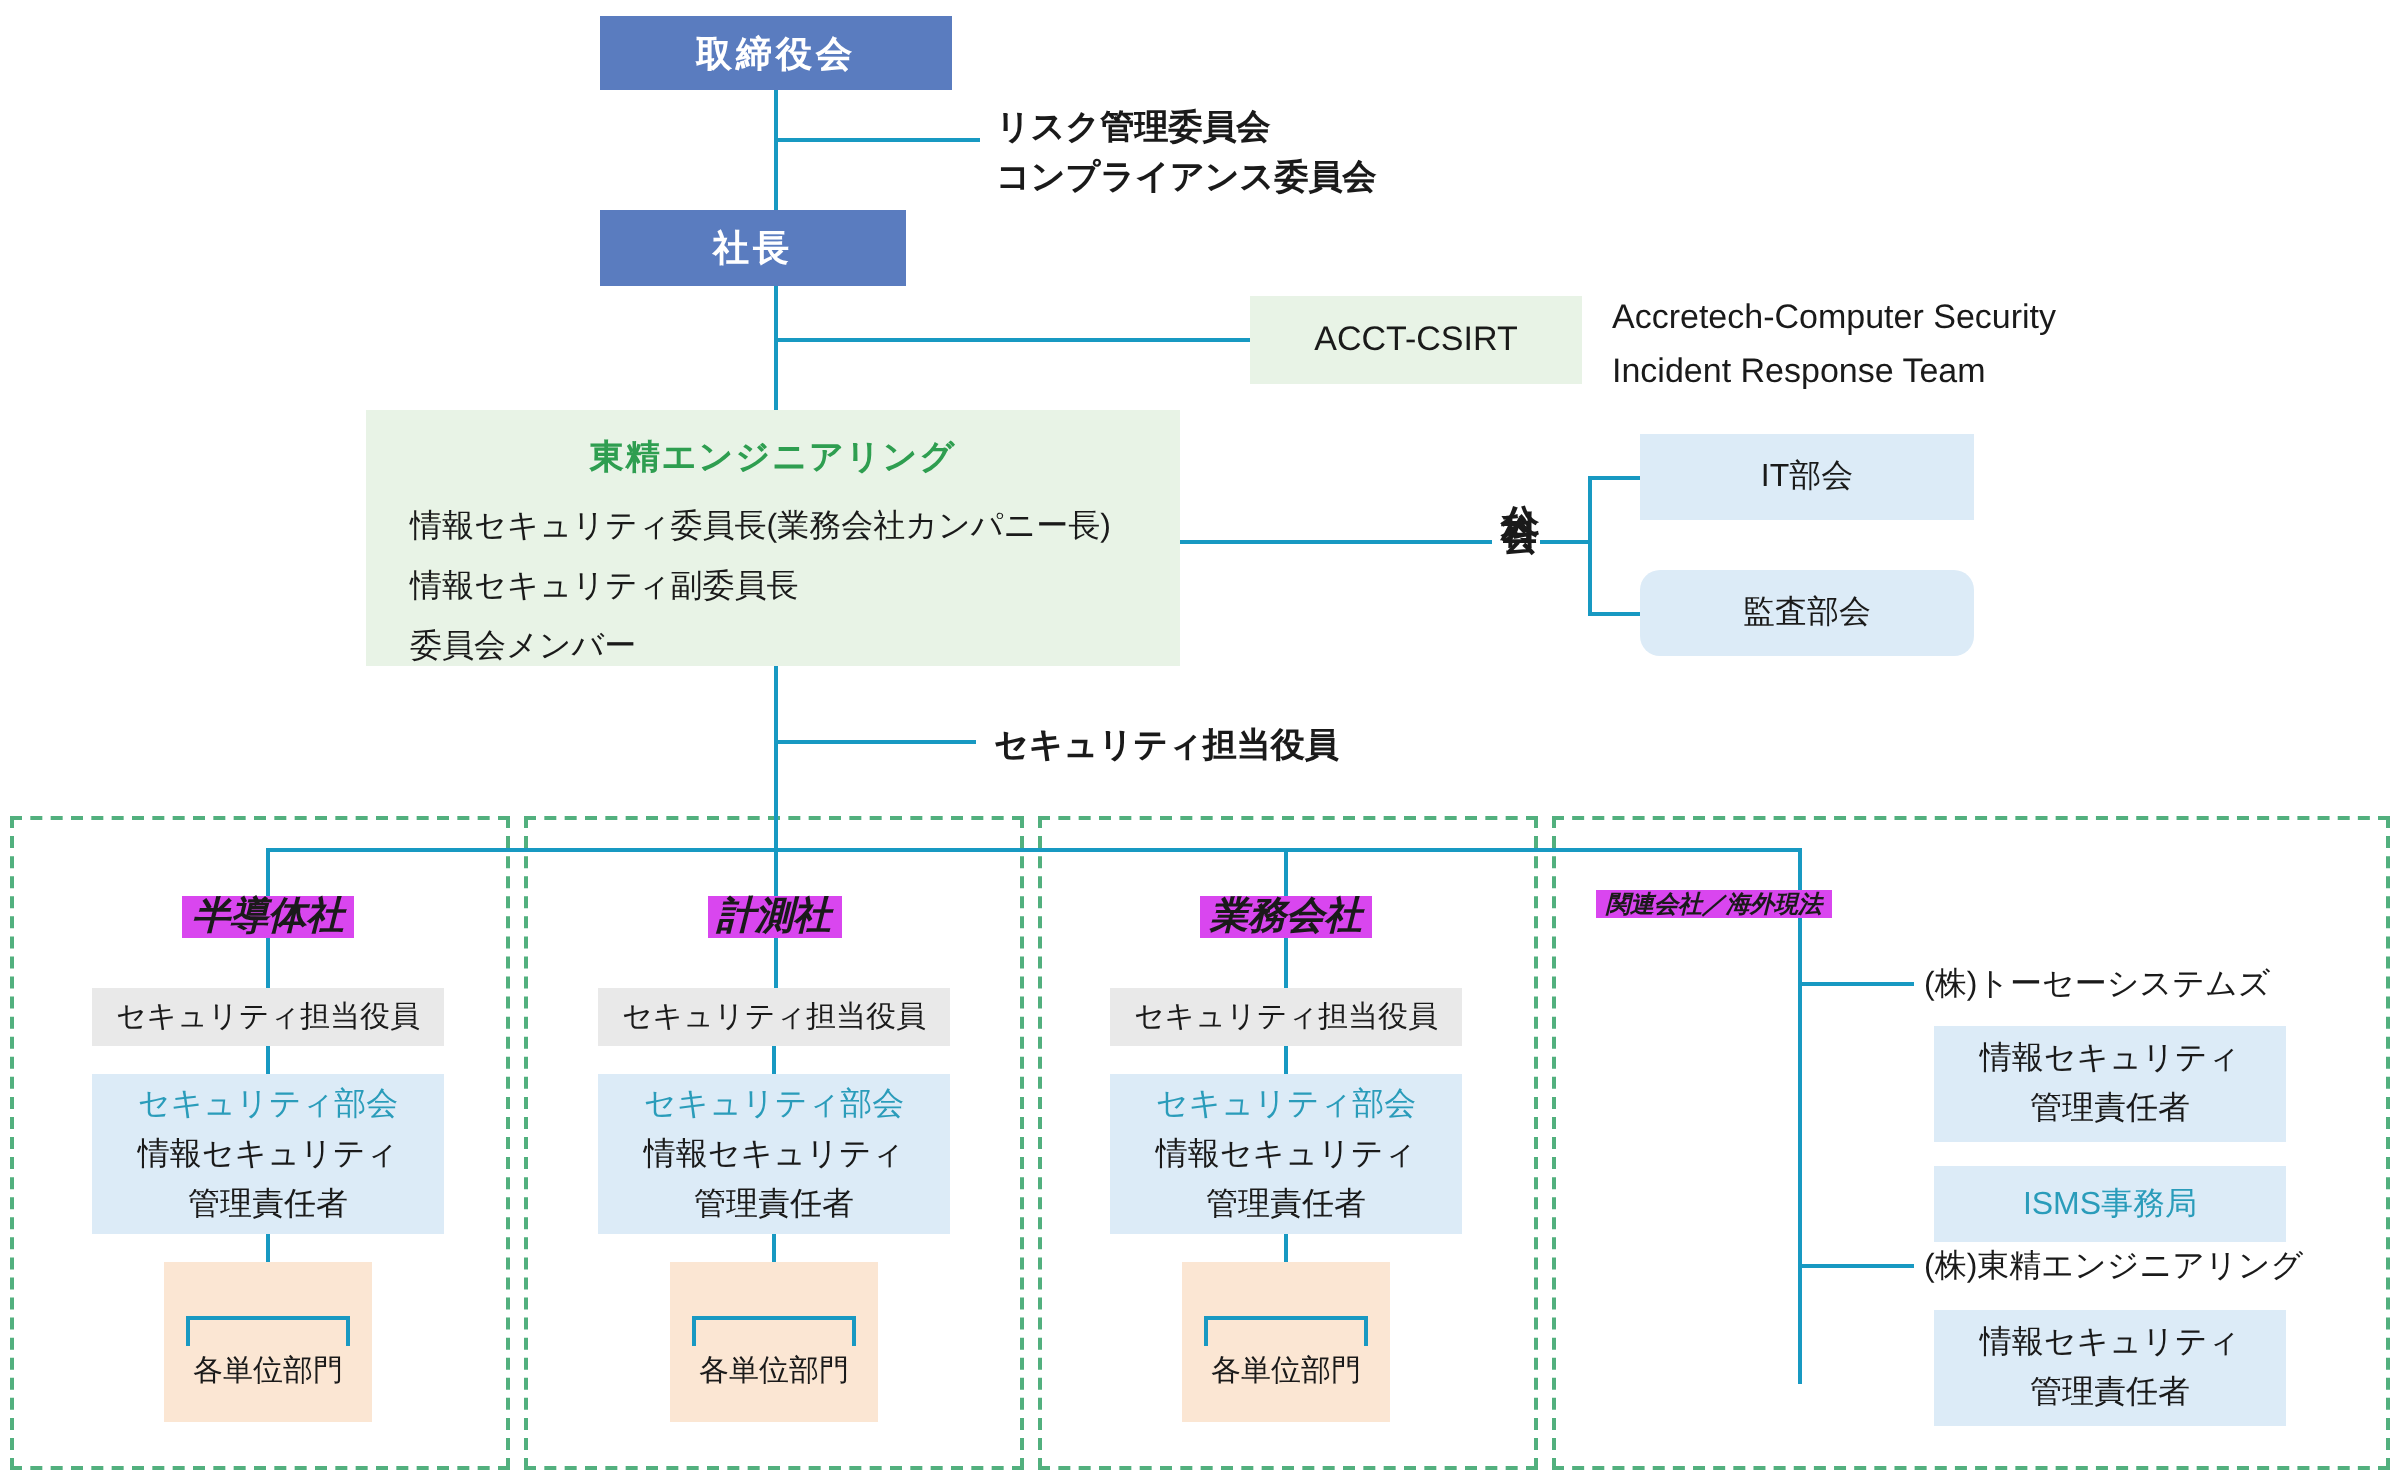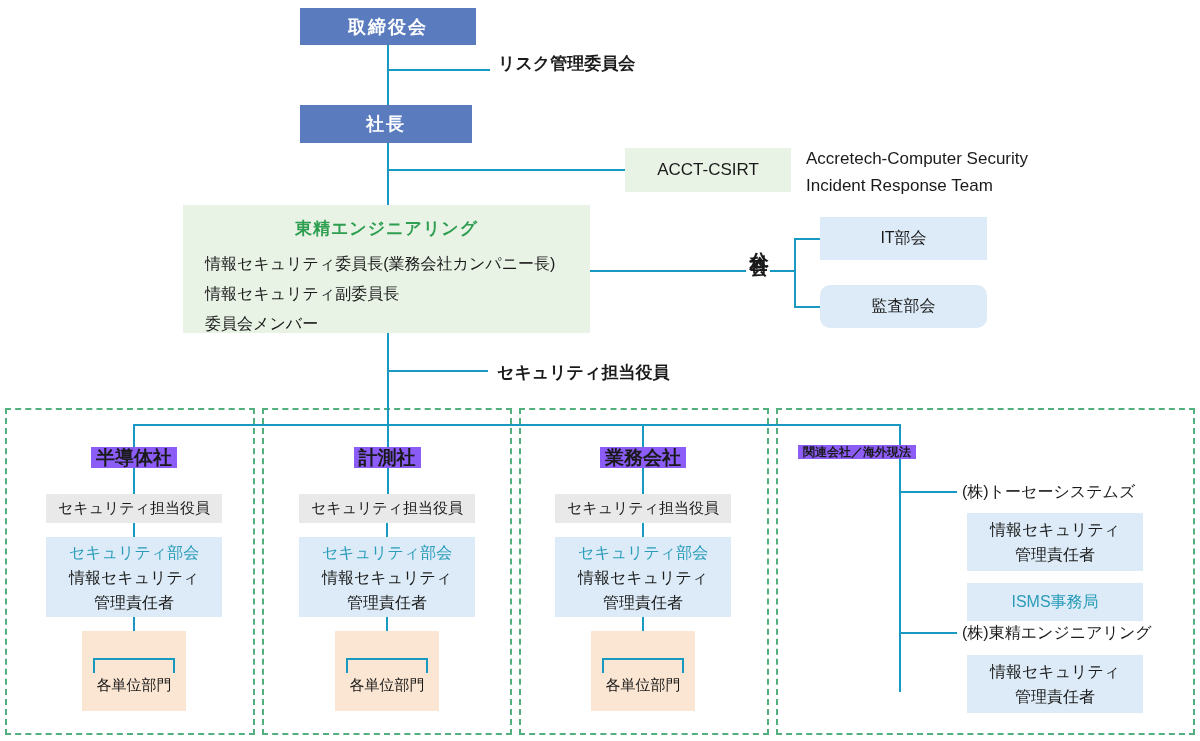--- a/index.html
+++ b/index.html
@@ -14,44 +14,45 @@
   .bx-gray   { background:#e9e9e9; font-size:15px; }
   .peach { position:absolute; background:#fbe6d3; }
   .txt { position:absolute; }
   .bold { font-weight:bold; }
   .teal { color:#2a9cba; }
   .bx-committee { position:absolute; box-sizing:border-box; background:#e8f3e6; display:block; text-align:left; }
   .green-title { color:#2e9e50; font-weight:bold; font-size:17px; text-align:center; padding-top:12px; letter-spacing:1px; }
   .members { padding:9px 0 0 22px; font-size:16px; line-height:30px; }
   .sec { position:absolute; top:408px; height:327px; border:2px dashed #52b07e; box-sizing:border-box; }
   .vertical-label { writing-mode:vertical-rl; text-orientation:upright; font-weight:bold; font-size:19px; letter-spacing:3px; }
-  .white-bg { background:#8b5cf6; padding:0 5px; }
+  .white-bg { background:#d946ef; padding:0 5px;font-style:italic; }
   .blue-stack { line-height:25px; }
   .two-line { line-height:25px; }
   .desc { line-height:27px; font-size:17px; }
   .side-note { line-height:25px; font-size:17px; font-weight:bold; }
 </style>
 </head>
 <body>
 
 <div class="canvas">
 
   <div class="sec" style="left:5px;width:250px;"></div>
   <div class="sec" style="left:262px;width:250px;"></div>
   <div class="sec" style="left:519px;width:250px;"></div>
   <div class="sec" style="left:776px;width:419px;"></div>
 
   <div class="bx bx-header" style="left:300px;top:8px;width:176px;height:37px;">取締役会</div>
   <div class="ln" style="left:387px;top:45px;width:2px;height:60px;"></div>
   <div class="ln" style="left:388px;top:69px;width:102px;height:2px;"></div>
   <div class="txt side-note" style="left:498px;top:51px;">
     <div>リスク管理委員会</div>
+    <div>コンプライアンス委員会</div>
   </div>
 
-  <div class="bx bx-header" style="left:300px;top:105px;width:172px;height:38px;">社長</div>
+  <div class="bx bx-header" style="left:300px;top:105px;width:153px;height:38px;">社長</div>
   <div class="ln" style="left:387px;top:143px;width:2px;height:62px;"></div>
   <div class="ln" style="left:388px;top:169px;width:237px;height:2px;"></div>
 
   <div class="bx bx-green" style="left:625px;top:148px;width:166px;height:44px;">ACCT-CSIRT</div>
   <div class="txt desc" style="left:806px;top:145px;">
     <div>Accretech-Computer Security</div>
     <div>Incident Response Team</div>
   </div>
 
   <div class="bx-committee" style="left:183px;top:205px;width:407px;height:128px;">

